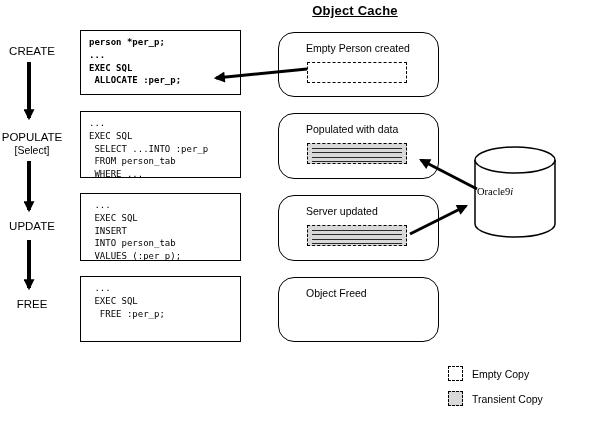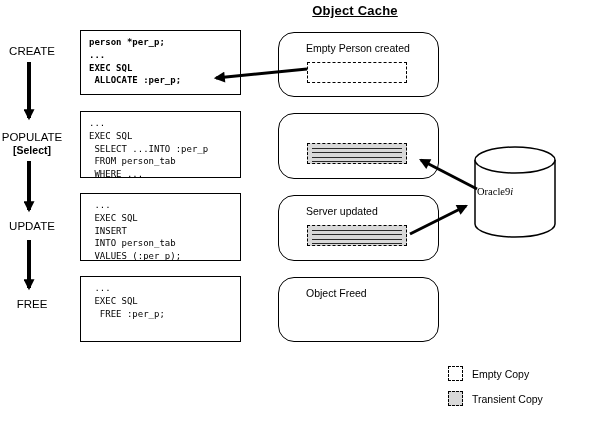--- a/index.html
+++ b/index.html
@@ -5,21 +5,21 @@
   html,body{margin:0;padding:0;background:#fff;}
   .canvas{
     position:relative;width:600px;height:432px;background:#fff;overflow:hidden;
     font-family:"Liberation Sans",sans-serif;color:#000;
   }
   .hdr{position:absolute;font-weight:bold;font-size:13px;letter-spacing:.2px;text-align:center;}
   .app-hdr{left:97px;top:3px;width:120px;}
   .cache-hdr{left:295px;top:3px;width:120px;text-decoration:underline;}
 
   .stage{position:absolute;left:0;width:64px;text-align:center;font-size:11.5px;line-height:12px;}
-  .stage .sub{display:block;font-size:10.5px;margin-top:1px;font-weight:bold;}
+  .stage .sub{display:block;font-size:10.5px;margin-top:1px;}
   .stage-create{top:45px;}
   .stage-populate{top:131px;}
   .stage-update{top:220px;}
   .stage-free{top:298px;}
 
   .codebox{position:absolute;left:80px;width:161px;border:1px solid #000;background:#fff;box-sizing:border-box;}
   .codebox pre{margin:0;padding:5px 0 0 8px;font-family:"DejaVu Sans Mono",monospace;font-size:9px;line-height:12.8px;}
   .code-1{top:30px;height:65px;font-weight:bold;}
   .code-2{top:111px;height:67px;}
   .code-3{top:193px;height:68px;}
@@ -95,20 +95,21 @@
     <pre> ...
  EXEC SQL
   FREE :per_p;</pre>
   </div>
 
   <div class="cachebox cache-1">
     <div class="clabel">Empty Person created</div>
     <div class="copyrect copy-empty"></div>
   </div>
   <div class="cachebox cache-2">
+    <div class="clabel">Populated with data</div>
     <div class="copyrect copy-transient">
       <div class="copy-lines"></div>
     </div>
   </div>
   <div class="cachebox cache-3">
     <div class="clabel">Server updated</div>
     <div class="copyrect copy-transient">
       <div class="copy-lines"></div>
     </div>
   </div>

